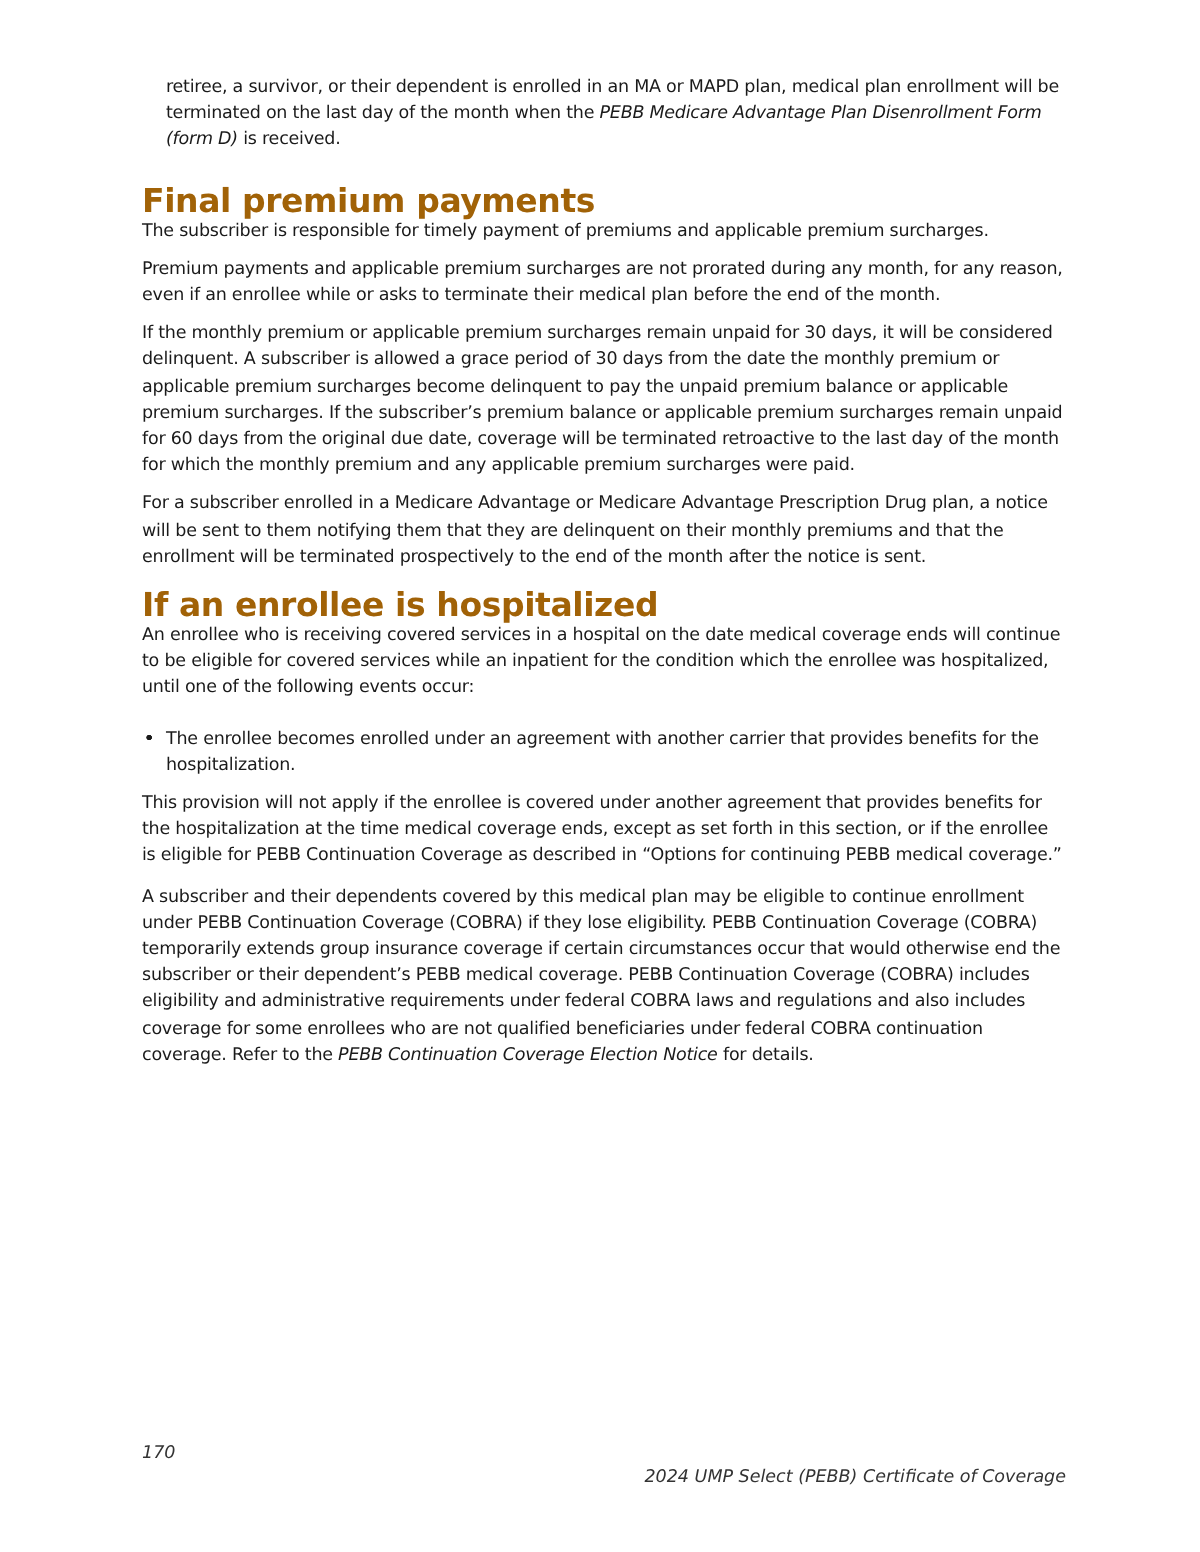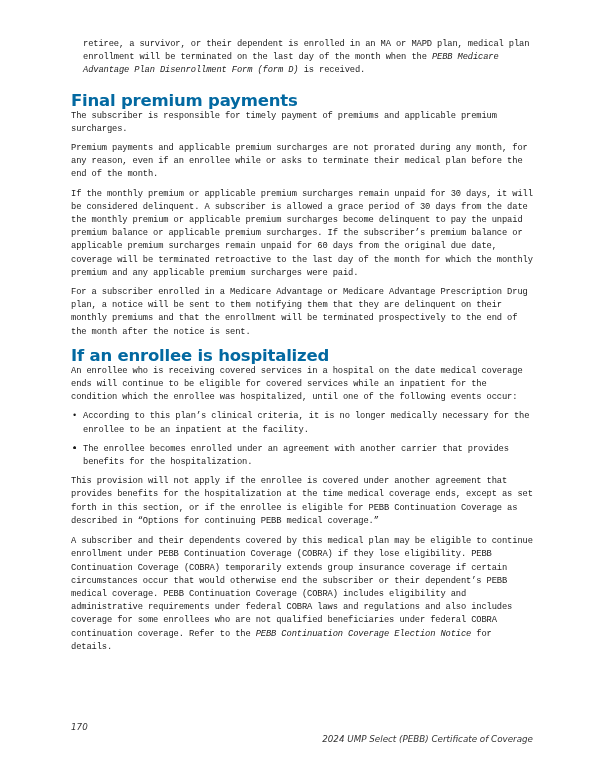--- a/index.html
+++ b/index.html
@@ -1,22 +1,22 @@
 <!DOCTYPE html>
 <html><head>
 <meta charset="utf-8">
 <style>
   html, body { margin: 0; padding: 0; background: #ffffff; }
   body { width: 600px; height: 776px; position: relative; overflow: hidden;
          font-family: "DejaVu Sans", sans-serif; color: #1a1a1a; }
   .page { position: absolute; left: 71px; top: 0; width: 462px; }
-  .p { font-size: 8.75px; line-height: 13.2px; margin: 0; letter-spacing: -0.12px; font-family: Liberation Mono, monospace; }
+  .p { font-size: 8.75px; line-height: 13.2px; margin: 0; letter-spacing: -0.12px; }
   .indent { padding-left: 12px; }
   h2 { font-family: "DejaVu Sans", sans-serif; font-weight: bold; font-size: 16.5px;
-       line-height: 19px; margin: 0; letter-spacing: -0.2px; color: #0369a1; }
+       line-height: 19px; margin: 0; letter-spacing: -0.2px; color: #a16207; }
   ul { list-style: none; margin: 0; padding: 0; }
   li { position: relative; padding-left: 12px; }
   li .bullet { position: absolute; left: 1px; top: 0; }
   .footer { position: absolute; top: 722px; left: 71px; width: 462px; font-size: 8.75px;
             font-style: italic; color: #333; }
   .footer .num { position: absolute; left: 0; }
   .footer .title { position: absolute; right: 0; margin-top: 12px; }
   em { font-style: italic; }
 </style>
 </head>
@@ -37,21 +37,21 @@
   <div style="height:6px"></div>
   <p class="p">If the monthly premium or applicable premium surcharges remain unpaid for 30 days, it will be considered delinquent. A subscriber is allowed a grace period of 30 days from the date the monthly premium or applicable premium surcharges become delinquent to pay the unpaid premium balance or applicable premium surcharges. If the subscriber’s premium balance or applicable premium surcharges remain unpaid for 60 days from the original due date, coverage will be terminated retroactive to the last day of the month for which the monthly premium and any applicable premium surcharges were paid.</p>
   <div style="height:6px"></div>
   <p class="p">For a subscriber enrolled in a Medicare Advantage or Medicare Advantage Prescription Drug plan, a notice will be sent to them notifying them that they are delinquent on their monthly premiums and that the enrollment will be terminated prospectively to the end of the month after the notice is sent.</p>
 
   <div style="height:7px"></div>
   <h2>If an enrollee is hospitalized</h2>
   <p class="p">An enrollee who is receiving covered services in a hospital on the date medical coverage ends will continue to be eligible for covered services while an inpatient for the condition which the enrollee was hospitalized, until one of the following events occur:</p>
   <div style="height:6px"></div>
   <ul>
-    <li class="p"><span class="bullet">•</span><span>According to this plan’s clinical criteria, it is no longer medically necessary for the enrollee to be an inpatient at the facility.</span></li>
+    <li class="p"><span class="bullet">•</span></li>
     <li class="p" style="margin-top:6px"><span class="bullet">•</span></li>
     <li class="p" style="margin-top:6px"><span class="bullet">•</span></li>
     <li class="p" style="margin-top:6px"><span class="bullet">•</span><span>The enrollee becomes enrolled under an agreement with another carrier that provides benefits for the hospitalization.</span></li>
   </ul>
   <div style="height:6px"></div>
   <p class="p">This provision will not apply if the enrollee is covered under another agreement that provides benefits for the hospitalization at the time medical coverage ends, except as set forth in this section, or if the enrollee is eligible for PEBB Continuation Coverage as described in “Options for continuing PEBB medical coverage.”</p>
 
   <div style="height:7px"></div>
   <p class="p"><span>A subscriber and their dependents covered by this medical plan may be eligible to continue enrollment under PEBB Continuation Coverage (COBRA) if they lose eligibility. PEBB Continuation Coverage (COBRA) temporarily extends group insurance coverage if certain circumstances occur that would otherwise end the subscriber or their dependent’s PEBB medical coverage. PEBB Continuation Coverage (COBRA) includes eligibility and administrative requirements under federal COBRA laws and regulations and also includes coverage for some enrollees who are not qualified beneficiaries under federal COBRA continuation coverage. Refer to the </span><em>PEBB Continuation Coverage Election Notice</em><span> for details.</span></p>
 </div>

